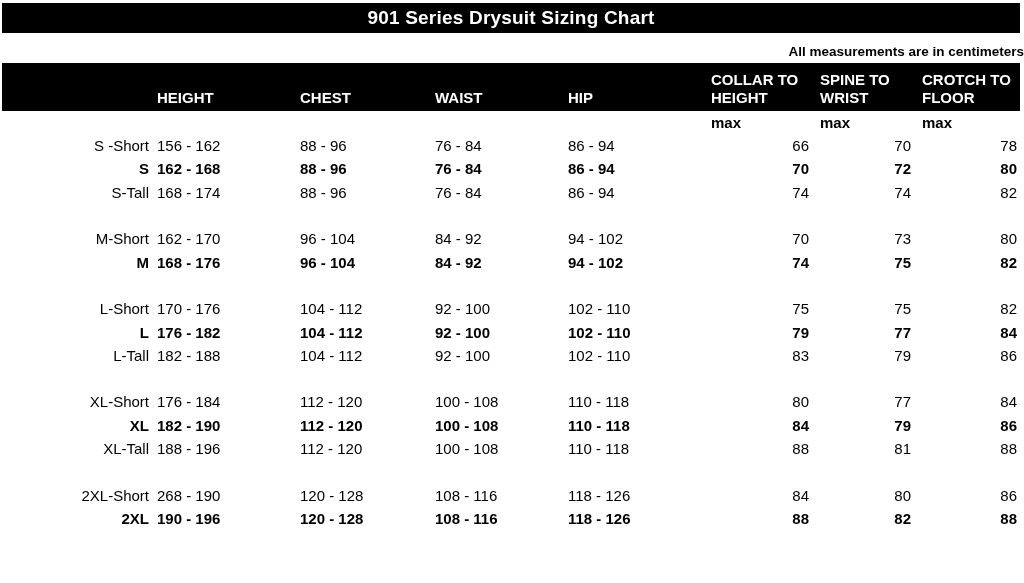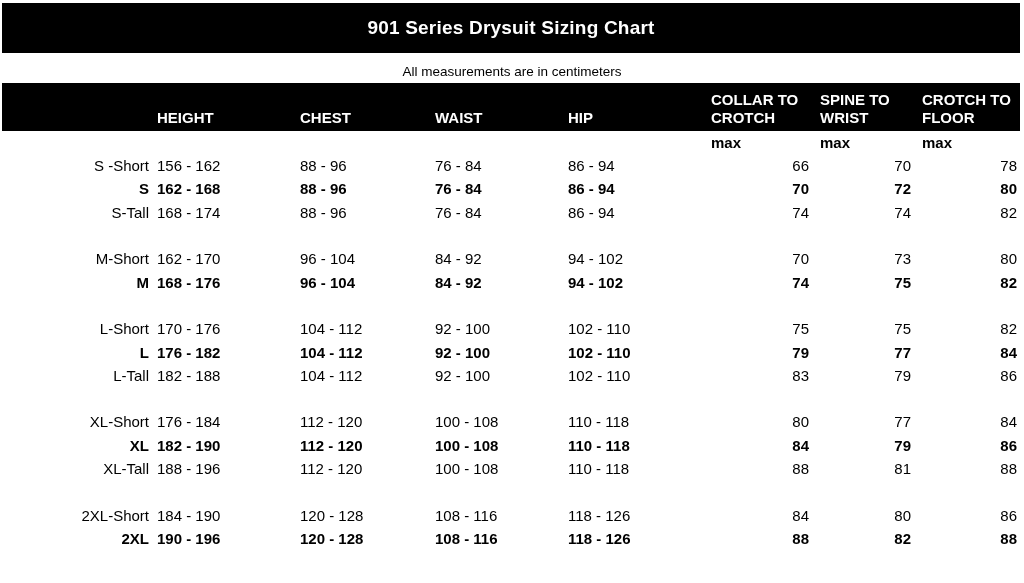--- a/index.html
+++ b/index.html
@@ -13,37 +13,37 @@
     color: #000000;
   }
   .page {
     position: relative;
     width: 1024px;
     height: 583px;
     background: #ffffff;
   }
   .title-bar {
     margin: 3px 4px 0 2px;
-    height: 50px;
+    height: 30px;
     background: #000000;
     color: #ffffff;
     display: flex;
     align-items: center;
     justify-content: center;
     font-size: 19px;
     font-weight: 700;
     letter-spacing: 0.2px;
   }
   .subtitle {
     margin-top: 8px;
     height: 22px;
     line-height: 22px;
-    text-align: center;
+    text-align: right;
     font-size: 13.5px;
-    font-weight: 400;
+    font-weight: 700;
   }
   table.sizing {
     border-collapse: collapse;
     table-layout: fixed;
     width: 1018px;
     margin-left: 2px;
   }
   table.sizing th {
     background: #000000;
     color: #ffffff;
@@ -99,21 +99,21 @@
       <col style="width:102px">
       <col style="width:106px">
     </colgroup>
     <thead>
       <tr id="header-row">
           <th></th>
           <th>HEIGHT</th>
           <th>CHEST</th>
           <th>WAIST</th>
           <th>HIP</th>
-          <th>COLLAR TO CROTCH</th>
+          <th>COLLAR TO HEIGHT</th>
           <th>SPINE TO WRIST</th>
           <th>CROTCH TO FLOOR</th>
         </tr>
     </thead>
     <tbody id="table-body">
         <tr class="max-row">
           <td class="size-col"></td>
           <td></td>
           <td></td>
           <td></td>
@@ -267,21 +267,21 @@
           <td></td>
           <td></td>
           <td></td>
           <td></td>
           <td></td>
           <td></td>
           <td></td>
         </tr>
         <tr class="data-row">
           <td class="size-col">2XL-Short</td>
-          <td>184 - 190</td>
+          <td>268 - 190</td>
           <td>120 - 128</td>
           <td>108 - 116</td>
           <td>118 - 126</td>
           <td class="num">84</td>
           <td class="num">80</td>
           <td class="num">86</td>
         </tr>
         <tr class="data-row bold">
           <td class="size-col">2XL</td>
           <td>190 - 196</td>

